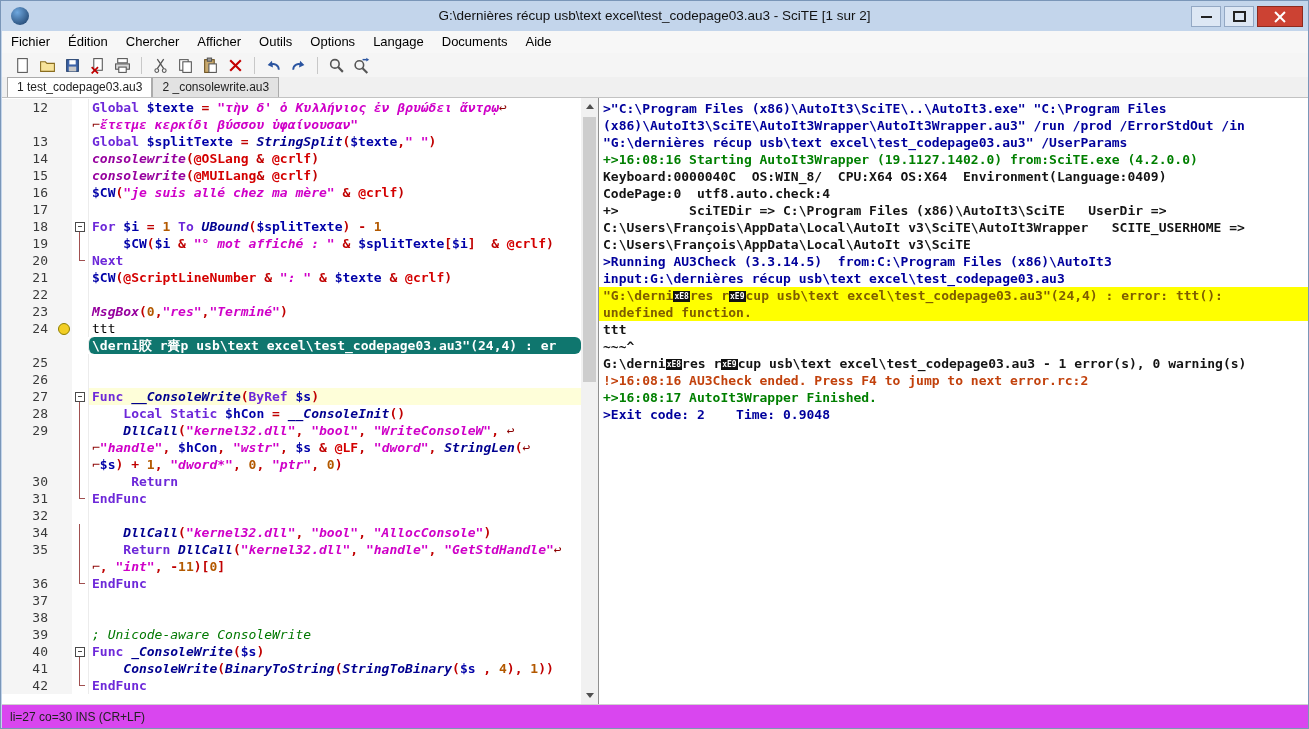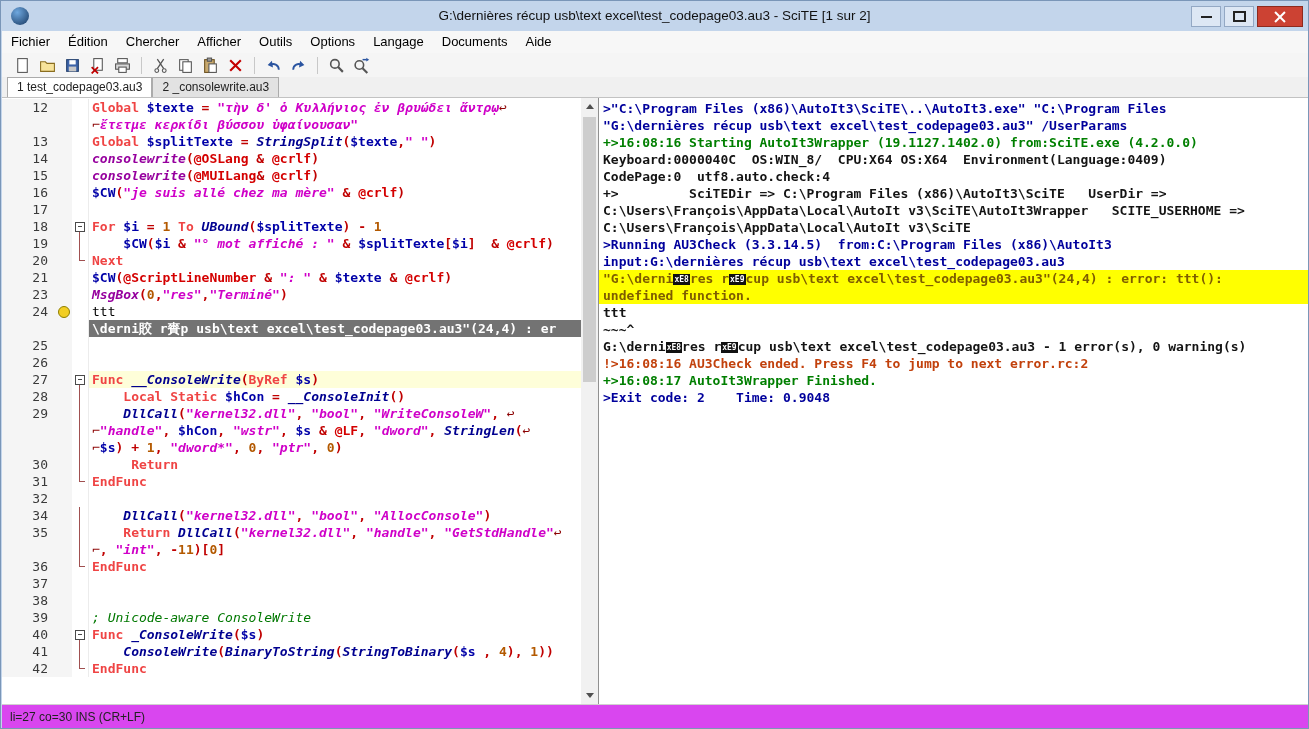--- a/index.html
+++ b/index.html
@@ -44,22 +44,22 @@
   .bmark{display:inline-block;width:10px;height:10px;border-radius:50%;background:#F2CE24;border:1px solid #8F7F00;margin-top:3px;}
   .fold{flex:0 0 16px;position:relative;background:#FFFFFF;}
   .fbox{position:absolute;left:3px;top:4px;width:8px;height:8px;border:1px solid #4A4A4A;background:#fff;}
   .fbox::after{content:"";position:absolute;left:2px;top:3px;width:4px;height:1px;background:#4A4A4A;}
   .f-open::after{content:"";position:absolute;left:7px;top:14px;bottom:-1px;width:1px;background:#A05050;}
   .f-body::before{content:"";position:absolute;left:7px;top:0;bottom:-1px;width:1px;background:#A05050;}
   .f-end::before{content:"";position:absolute;left:7px;top:0;height:8px;width:1px;background:#A05050;}
   .f-end::after{content:"";position:absolute;left:7px;top:8px;width:6px;height:1px;background:#A05050;}
   .code{flex:1;padding-left:3px;overflow:hidden;border-left:1px solid #ECECEC;}
   .bg-caret .code{background:#FEFED9;}
-  .bg-ann .code{background:#737373;}
-  .s-kw{color:#ef4444;font-weight:bold}
+  .bg-ann .code{background:#0f766e;border-radius:6px;}
+  .s-kw{color:#6d28d9;font-weight:bold}
   .s-fn{color:#000090;font-weight:bold;font-style:italic}
   .s-fn2{color:#96009E;font-weight:bold;font-style:italic}
   .s-var{color:#0000A8;font-weight:bold}
   .s-str{color:#CF00C8;font-weight:bold;font-style:italic}
   .s-mac{color:#D40000;font-weight:bold}
   .s-op{color:#C00000;font-weight:bold}
   .s-num{color:#B35900;font-weight:bold}
   .s-com{color:#007800;font-style:italic}
   .s-txt{color:#000}
   .s-ann{color:#FFFFFF;font-weight:bold}
@@ -242,20 +242,21 @@
         <div class="ed-row"><span class="ln"></span><span class="sym"></span><span class="fold"></span><span class="code"><span class="wrapmark">⌐</span><span class="s-str">ἔτετμε κερκίδι βύσσου ὑφαίνουσαν"</span></span></div>
         <div class="ed-row"><span class="ln">13</span><span class="sym"></span><span class="fold"></span><span class="code"><span class="s-kw">Global</span><span class="s-txt"> </span><span class="s-var">$splitTexte</span><span class="s-op"> = </span><span class="s-fn">StringSplit</span><span class="s-op">(</span><span class="s-var">$texte</span><span class="s-op">,</span><span class="s-str">" "</span><span class="s-op">)</span></span></div>
         <div class="ed-row"><span class="ln">14</span><span class="sym"></span><span class="fold"></span><span class="code"><span class="s-fn2">consolewrite</span><span class="s-op">(</span><span class="s-mac">@OSLang</span><span class="s-op"> &amp; </span><span class="s-mac">@crlf</span><span class="s-op">)</span></span></div>
         <div class="ed-row"><span class="ln">15</span><span class="sym"></span><span class="fold"></span><span class="code"><span class="s-fn2">consolewrite</span><span class="s-op">(</span><span class="s-mac">@MUILang</span><span class="s-op">&amp; </span><span class="s-mac">@crlf</span><span class="s-op">)</span></span></div>
         <div class="ed-row"><span class="ln">16</span><span class="sym"></span><span class="fold"></span><span class="code"><span class="s-var">$CW</span><span class="s-op">(</span><span class="s-str">"je suis allé chez ma mère"</span><span class="s-op"> &amp; </span><span class="s-mac">@crlf</span><span class="s-op">)</span></span></div>
         <div class="ed-row"><span class="ln">17</span><span class="sym"></span><span class="fold"></span><span class="code"></span></div>
         <div class="ed-row"><span class="ln">18</span><span class="sym"></span><span class="fold f-open"><span class="fbox"></span></span><span class="code"><span class="s-kw">For</span><span class="s-txt"> </span><span class="s-var">$i</span><span class="s-op"> = </span><span class="s-num">1</span><span class="s-kw"> To </span><span class="s-fn">UBound</span><span class="s-op">(</span><span class="s-var">$splitTexte</span><span class="s-op">) - </span><span class="s-num">1</span></span></div>
         <div class="ed-row"><span class="ln">19</span><span class="sym"></span><span class="fold f-body"></span><span class="code"><span class="s-txt">    </span><span class="s-var">$CW</span><span class="s-op">(</span><span class="s-var">$i</span><span class="s-op"> &amp; </span><span class="s-str">"° mot affiché : "</span><span class="s-op"> &amp; </span><span class="s-var">$splitTexte</span><span class="s-op">[</span><span class="s-var">$i</span><span class="s-op">]</span><span class="s-txt">  </span><span class="s-op">&amp; </span><span class="s-mac">@crlf</span><span class="s-op">)</span></span></div>
         <div class="ed-row"><span class="ln">20</span><span class="sym"></span><span class="fold f-end"></span><span class="code"><span class="s-kw">Next</span></span></div>
         <div class="ed-row"><span class="ln">21</span><span class="sym"></span><span class="fold"></span><span class="code"><span class="s-var">$CW</span><span class="s-op">(</span><span class="s-mac">@ScriptLineNumber</span><span class="s-op"> &amp; </span><span class="s-str">": "</span><span class="s-op"> &amp; </span><span class="s-var">$texte</span><span class="s-op"> &amp; </span><span class="s-mac">@crlf</span><span class="s-op">)</span></span></div>
+        <div class="ed-row"><span class="ln">22</span><span class="sym"></span><span class="fold"></span><span class="code"></span></div>
         <div class="ed-row"><span class="ln">23</span><span class="sym"></span><span class="fold"></span><span class="code"><span class="s-fn2">MsgBox</span><span class="s-op">(</span><span class="s-num">0</span><span class="s-op">,</span><span class="s-str">"res"</span><span class="s-op">,</span><span class="s-str">"Terminé"</span><span class="s-op">)</span></span></div>
         <div class="ed-row"><span class="ln">24</span><span class="sym"><span class="bmark"></span></span><span class="fold"></span><span class="code"><span class="s-txt">ttt</span></span></div>
         <div class="ed-row bg-ann"><span class="ln"></span><span class="sym"></span><span class="fold"></span><span class="code"><span class="s-ann">\derni賋 r賚p usb\text excel\test_codepage03.au3"(24,4) : er</span></span></div>
         <div class="ed-row"><span class="ln">25</span><span class="sym"></span><span class="fold"></span><span class="code"></span></div>
         <div class="ed-row"><span class="ln">26</span><span class="sym"></span><span class="fold"></span><span class="code"></span></div>
         <div class="ed-row bg-caret"><span class="ln">27</span><span class="sym"></span><span class="fold f-open"><span class="fbox"></span></span><span class="code"><span class="s-kw">Func</span><span class="s-txt"> </span><span class="s-fn">__ConsoleWrite</span><span class="s-op">(</span><span class="s-kw">ByRef</span><span class="s-txt"> </span><span class="s-var">$s</span><span class="s-op">)</span></span></div>
         <div class="ed-row"><span class="ln">28</span><span class="sym"></span><span class="fold f-body"></span><span class="code"><span class="s-txt">    </span><span class="s-kw">Local</span><span class="s-txt"> </span><span class="s-kw">Static</span><span class="s-txt"> </span><span class="s-var">$hCon</span><span class="s-op"> = </span><span class="s-fn">__ConsoleInit</span><span class="s-op">()</span></span></div>
         <div class="ed-row"><span class="ln">29</span><span class="sym"></span><span class="fold f-body"></span><span class="code"><span class="s-txt">    </span><span class="s-fn">DllCall</span><span class="s-op">(</span><span class="s-str">"kernel32.dll"</span><span class="s-op">, </span><span class="s-str">"bool"</span><span class="s-op">, </span><span class="s-str">"WriteConsoleW"</span><span class="s-op">, </span><span class="wrapmark">↩</span></span></div>
         <div class="ed-row"><span class="ln"></span><span class="sym"></span><span class="fold f-body"></span><span class="code"><span class="wrapmark">⌐</span><span class="s-str">"handle"</span><span class="s-op">, </span><span class="s-var">$hCon</span><span class="s-op">, </span><span class="s-str">"wstr"</span><span class="s-op">, </span><span class="s-var">$s</span><span class="s-op"> &amp; </span><span class="s-mac">@LF</span><span class="s-op">, </span><span class="s-str">"dword"</span><span class="s-op">, </span><span class="s-fn">StringLen</span><span class="s-op">(</span><span class="wrapmark">↩</span></span></div>
         <div class="ed-row"><span class="ln"></span><span class="sym"></span><span class="fold f-body"></span><span class="code"><span class="wrapmark">⌐</span><span class="s-var">$s</span><span class="s-op">) + </span><span class="s-num">1</span><span class="s-op">, </span><span class="s-str">"dword*"</span><span class="s-op">, </span><span class="s-num">0</span><span class="s-op">, </span><span class="s-str">"ptr"</span><span class="s-op">, </span><span class="s-num">0</span><span class="s-op">)</span></span></div>
@@ -283,20 +284,21 @@
     <div class="sb-btn sb-down">
         <span class="tri-down"></span>
       </div>
   </div>
 
   <div class="splitter"></div>
 
   <div class="output-pane">
     <div>
         <div class="out-row o-cmd"><span>&gt;"C:\Program Files (x86)\AutoIt3\SciTE\..\AutoIt3.exe" "C:\Program Files</span></div>
+        <div class="out-row o-cmd"><span>(x86)\AutoIt3\SciTE\AutoIt3Wrapper\AutoIt3Wrapper.au3" /run /prod /ErrorStdOut /in</span></div>
         <div class="out-row o-cmd"><span>"G:\dernières récup usb\text excel\test_codepage03.au3" /UserParams</span></div>
         <div class="out-row o-ok"><span>+&gt;16:08:16 Starting AutoIt3Wrapper (19.1127.1402.0) from:SciTE.exe (4.2.0.0)</span></div>
         <div class="out-row o-info"><span>Keyboard:0000040C  OS:WIN_8/  CPU:X64 OS:X64  Environment(Language:0409)</span></div>
         <div class="out-row o-info"><span>CodePage:0  utf8.auto.check:4</span></div>
         <div class="out-row o-info"><span>+&gt;         SciTEDir =&gt; C:\Program Files (x86)\AutoIt3\SciTE   UserDir =&gt;</span></div>
         <div class="out-row o-info"><span>C:\Users\François\AppData\Local\AutoIt v3\SciTE\AutoIt3Wrapper   SCITE_USERHOME =&gt;</span></div>
         <div class="out-row o-info"><span>C:\Users\François\AppData\Local\AutoIt v3\SciTE</span></div>
         <div class="out-row o-cmd"><span>&gt;Running AU3Check (3.3.14.5)  from:C:\Program Files (x86)\AutoIt3</span></div>
         <div class="out-row o-cmd"><span>input:G:\dernières récup usb\text excel\test_codepage03.au3</span></div>
         <div class="out-row o-hl"><span>"G:\derni</span><span class="hexb">xE8</span><span>res r</span><span class="hexb">xE9</span><span>cup usb\text excel\test_codepage03.au3"(24,4) : error: ttt():</span></div>

